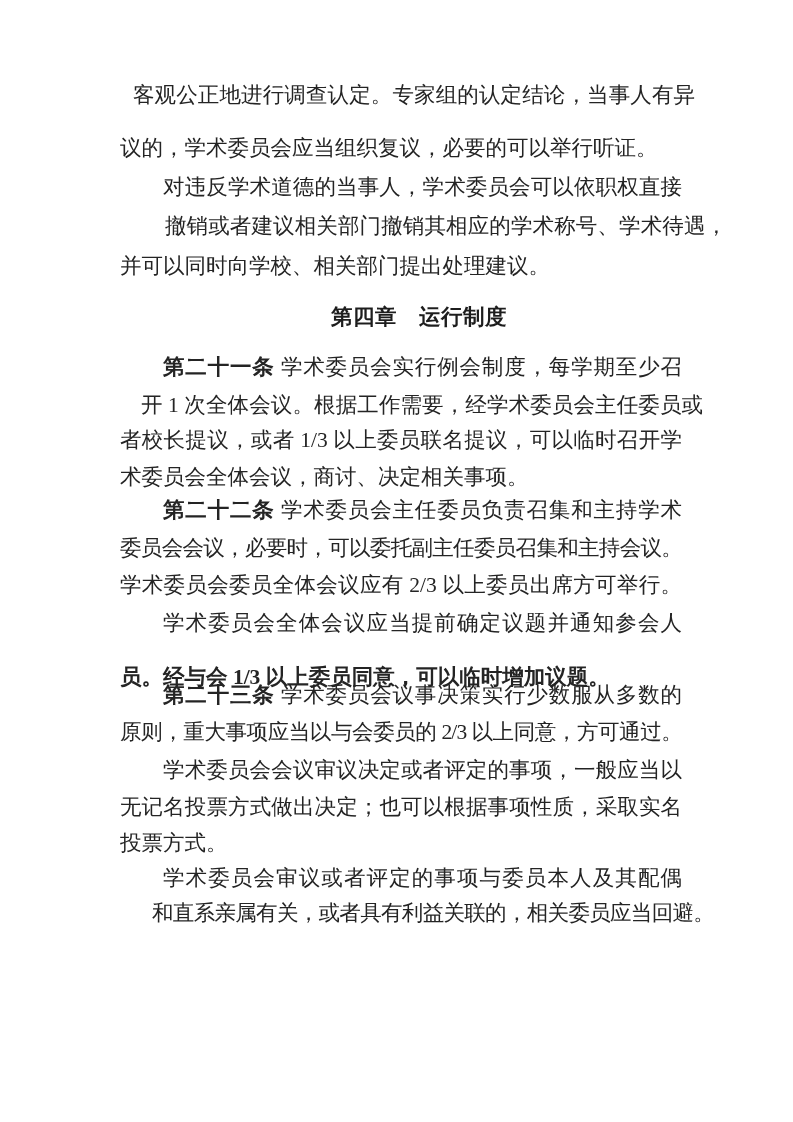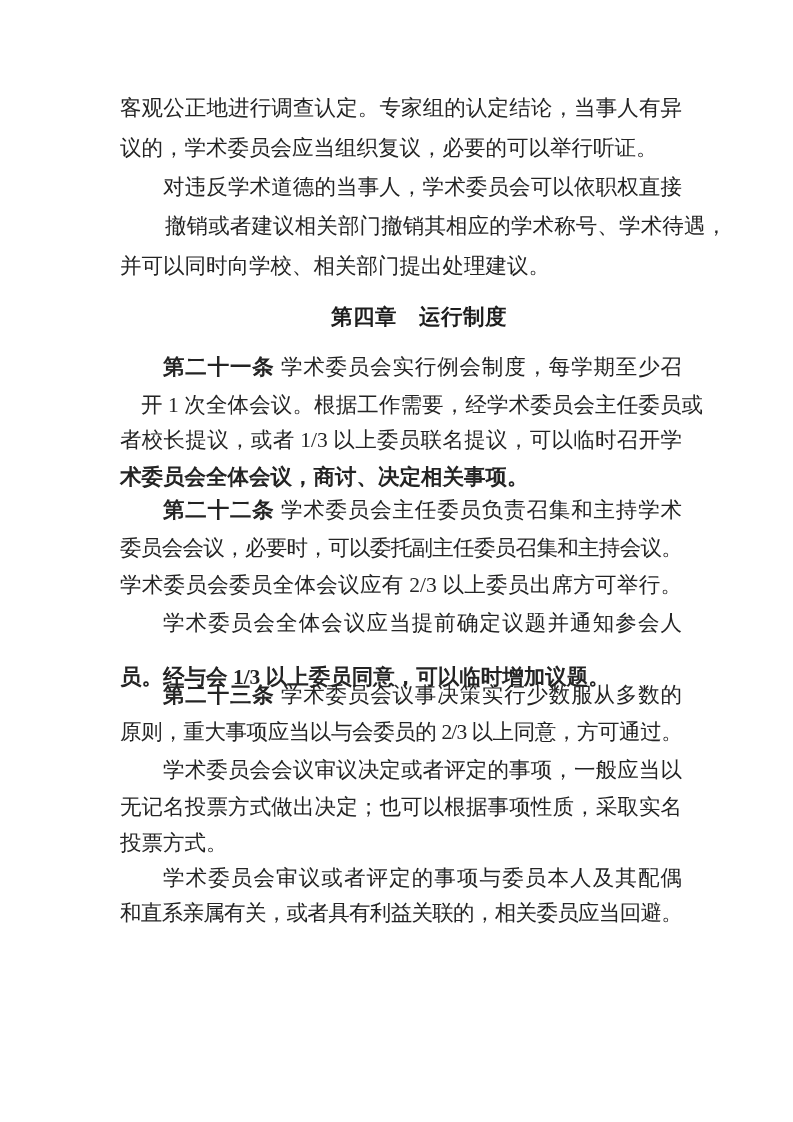--- a/index.html
+++ b/index.html
@@ -55,36 +55,36 @@
     transform: translateX(18px);
     color: #1d1d1d;
   }
   .line b { font-weight: bold; text-align: right; }
 </style>
 </head>
 <body>
 
 <div class="page">
   <div id="doc">
-      <div class="line j" style="top: 95px;"><span>客观公正地进行调查认定。专家组的认定结论，当事人有异</span></div>
+      <div class="line j" style="top: 82px; margin-left: 13px;"><span>客观公正地进行调查认定。专家组的认定结论，当事人有异</span></div>
       <div class="line l" style="top: 135px;"><span>议的，学术委员会应当组织复议，必要的可以举行听证。</span></div>
       <div class="line j ind" style="top: 174px;"><span>对违反学术道德的当事人，学术委员会可以依职权直接</span></div>
       <div class="line j" style="top: 213px; margin-left: 45px;"><span>撤销或者建议相关部门撤销其相应的学术称号、学术待遇，</span></div>
       <div class="line l" style="top: 253px;"><span>并可以同时向学校、相关部门提出处理建议。</span></div>
       <div class="line h" style="top: 304px;"><b>第四章　运行制度</b></div>
       <div class="line j ind" style="top: 354px;"><b>第二十一条</b><span> 学术委员会实行例会制度，每学期至少召</span></div>
       <div class="line j" style="top: 392px; margin-left: 21px;"><span>开 1 次全体会议。根据工作需要，经学术委员会主任委员或</span></div>
       <div class="line j" style="top: 427px;"><span>者校长提议，或者 1/3 以上委员联名提议，可以临时召开学</span></div>
-      <div class="line l" style="top: 464px; font-weight: bold;"><span>术委员会全体会议，商讨、决定相关事项。</span></div>
+      <div class="line l" style="top: 464px;"><span>术委员会全体会议，商讨、决定相关事项。</span></div>
       <div class="line j ind" style="top: 497px;"><b>第二十二条</b><span> 学术委员会主任委员负责召集和主持学术</span></div>
       <div class="line j t" style="top: 535px;"><span>委员会会议，必要时，可以委托副主任委员召集和主持会议。</span></div>
       <div class="line j" style="top: 572px;"><span>学术委员会委员全体会议应有 2/3 以上委员出席方可举行。</span></div>
       <div class="line j ind" style="top: 610px;"><span>学术委员会全体会议应当提前确定议题并通知参会人</span></div>
       <div class="line l" style="top: 664px; font-weight: bold;"><span>员。经与会 1/3 以上委员同意，可以临时增加议题。</span></div>
       <div class="line j ind" style="top: 682px;"><b>第二十三条</b><span> 学术委员会议事决策实行少数服从多数的</span></div>
       <div class="line j t" style="top: 719px;"><span>原则，重大事项应当以与会委员的 2/3 以上同意，方可通过。</span></div>
       <div class="line j ind" style="top: 757px;"><span>学术委员会会议审议决定或者评定的事项，一般应当以</span></div>
       <div class="line j" style="top: 794px;"><span>无记名投票方式做出决定；也可以根据事项性质，采取实名</span></div>
       <div class="line l" style="top: 830px;"><span>投票方式。</span></div>
       <div class="line j ind" style="top: 865px;"><span>学术委员会审议或者评定的事项与委员本人及其配偶</span></div>
-      <div class="line j t" style="top: 900px;"><span>和直系亲属有关，或者具有利益关联的，相关委员应当回避。</span></div>
+      <div class="line j t" style="top: 900px; margin-left: 32px;"><span>和直系亲属有关，或者具有利益关联的，相关委员应当回避。</span></div>
     </div>
 </div>
 
 </body></html>

